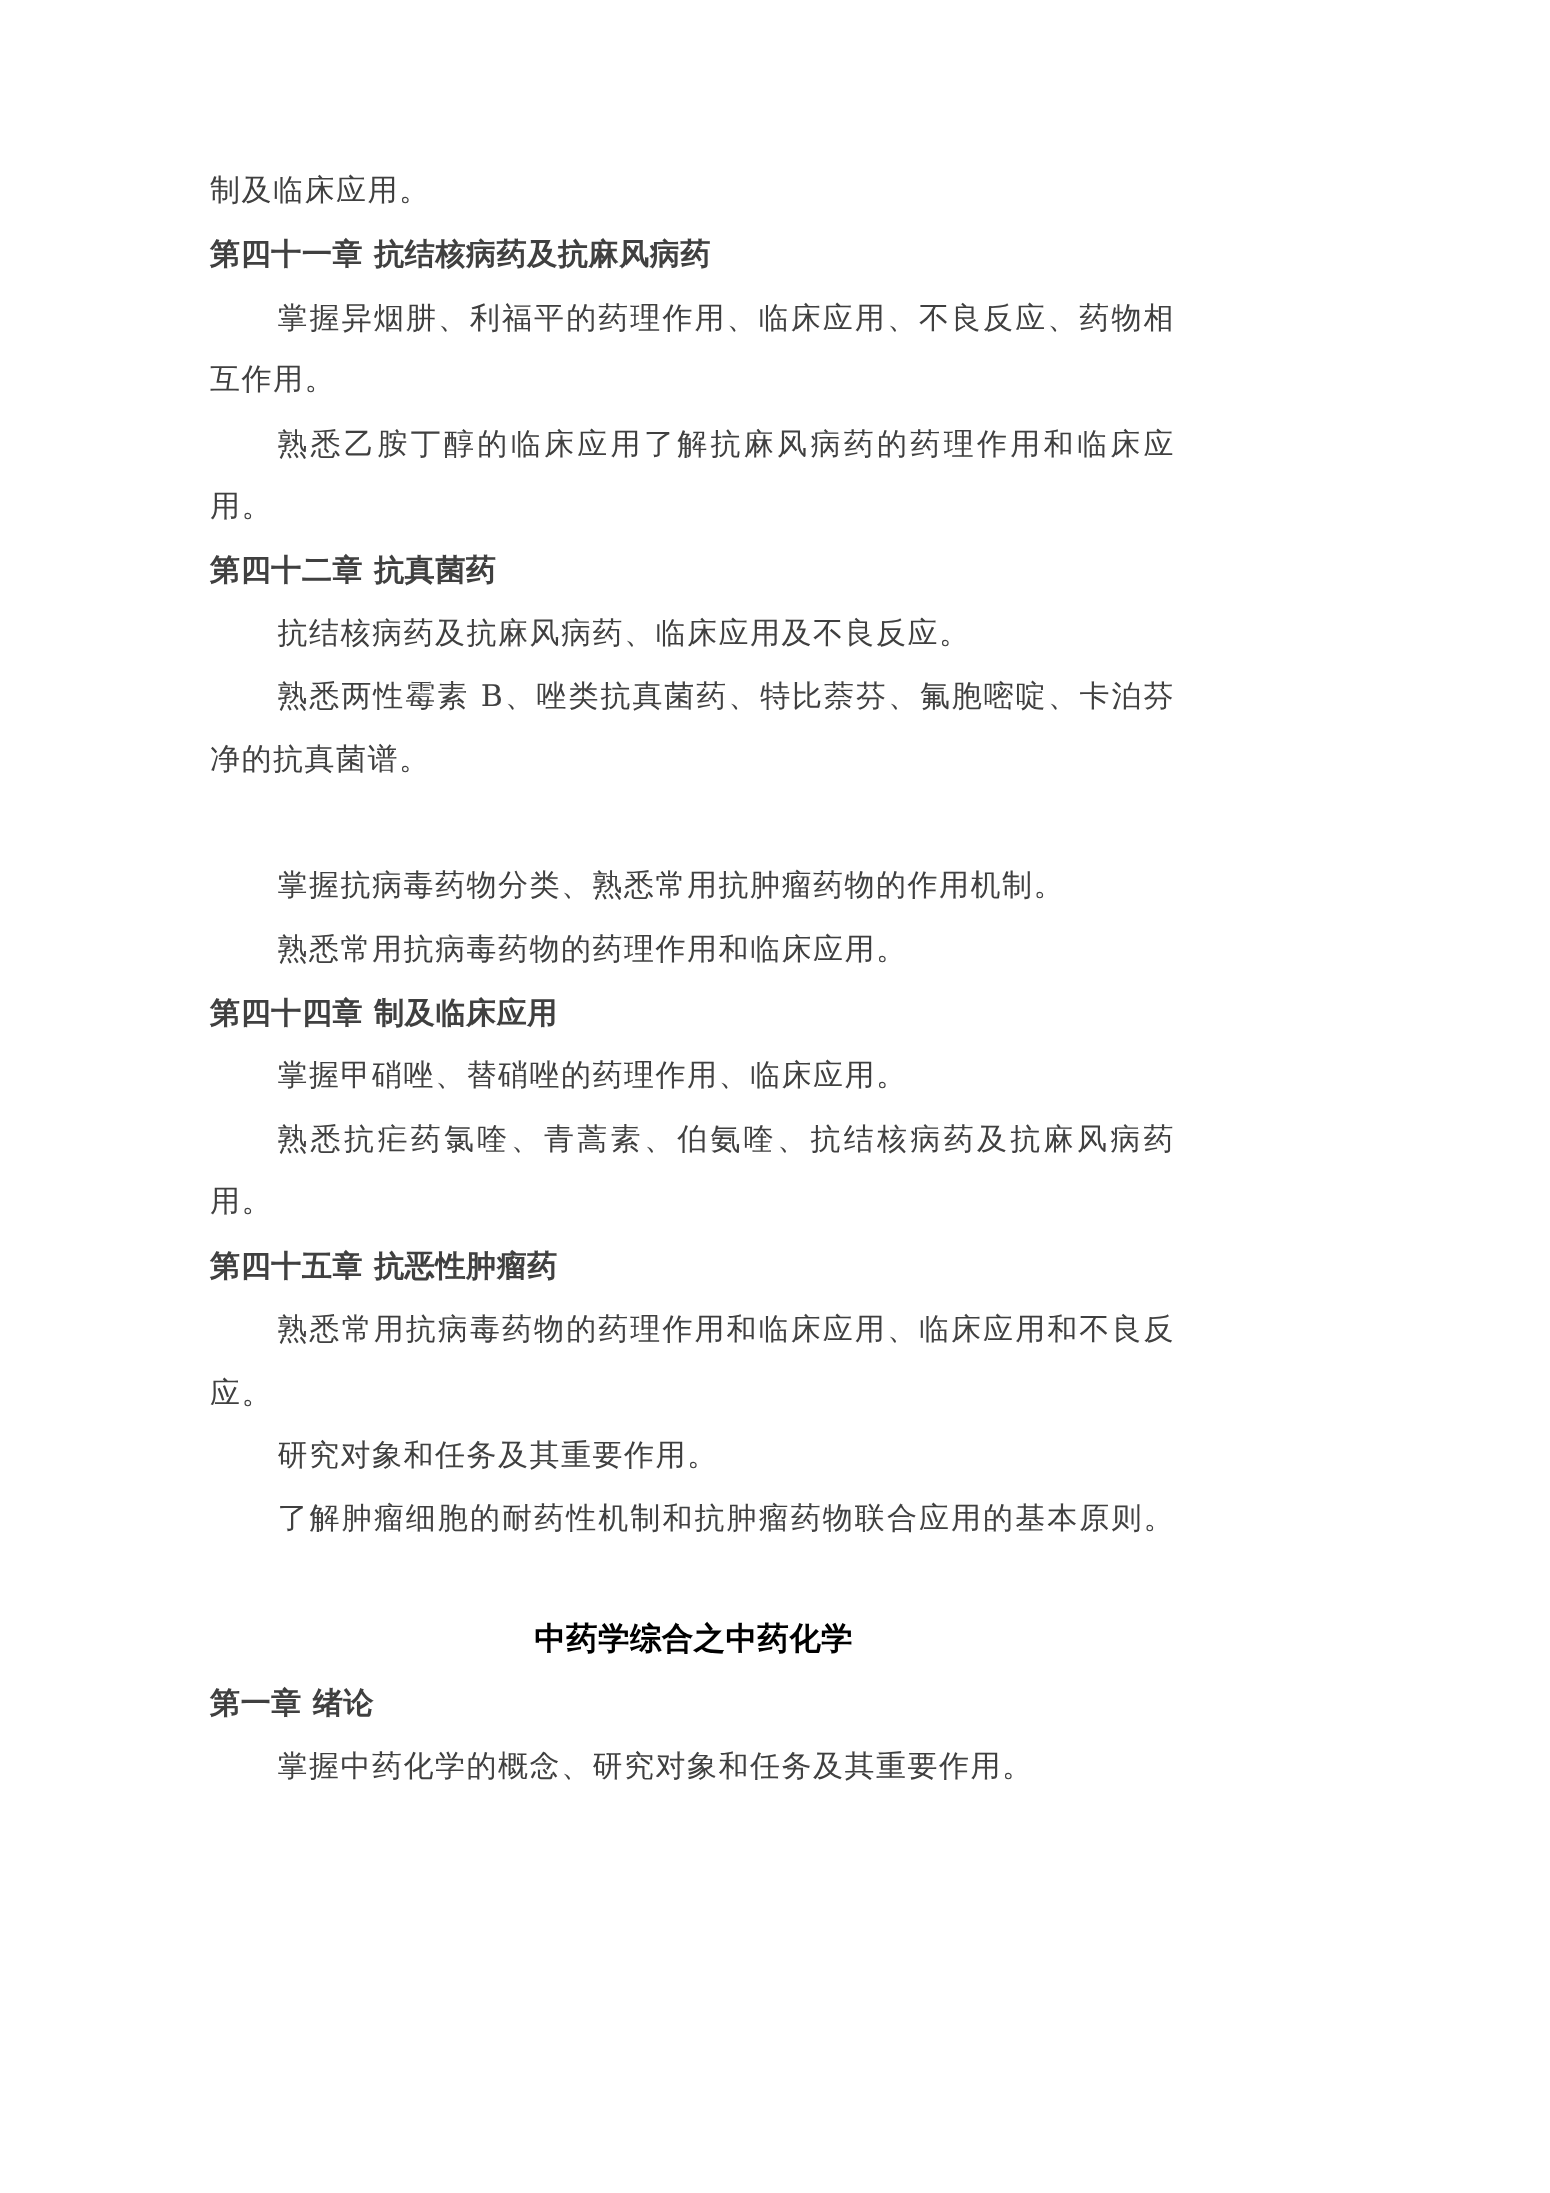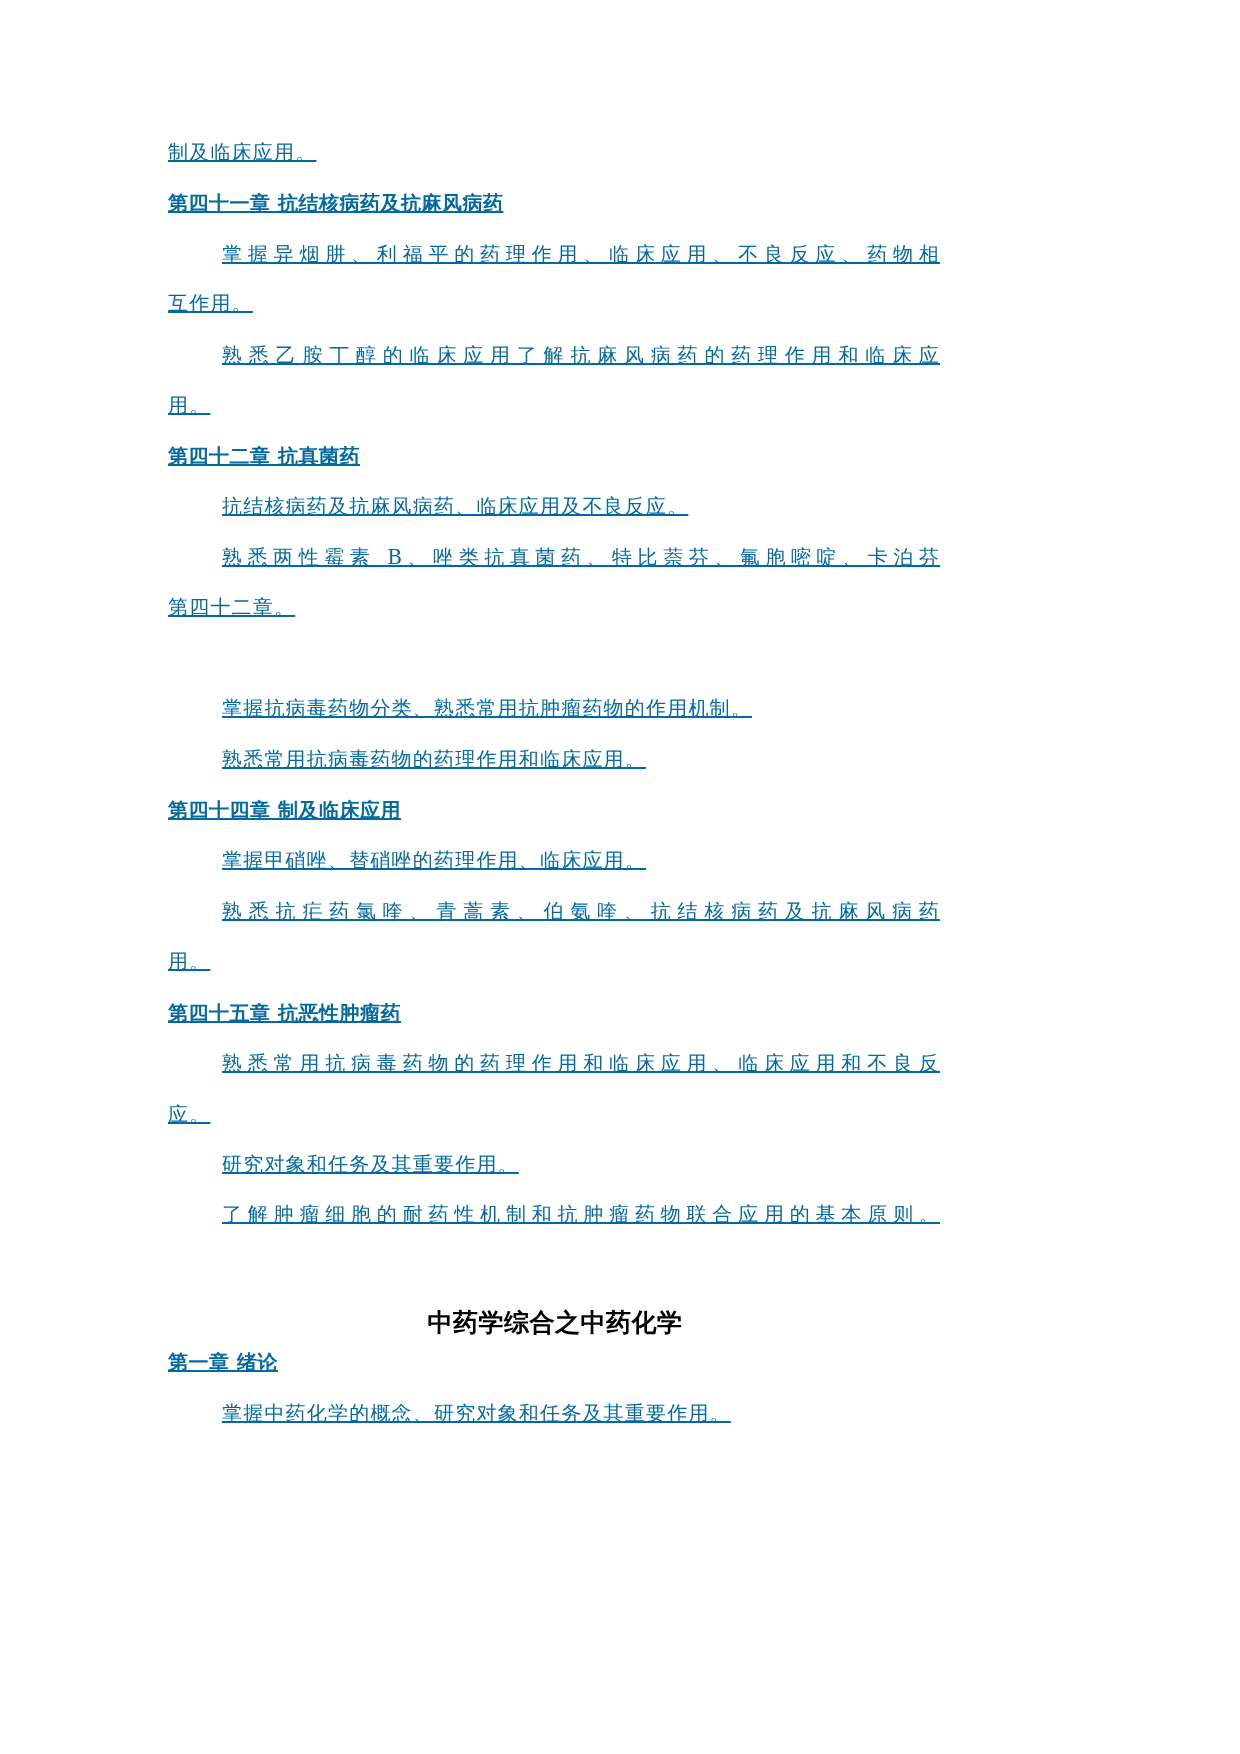--- a/index.html
+++ b/index.html
@@ -3,64 +3,62 @@
 <meta charset="utf-8">
 <style>
   html, body { margin: 0; padding: 0; background: #ffffff; }
   body { width: 1240px; height: 1754px; position: relative; overflow: hidden; }
   .page { position: absolute; left: 0; top: 0; width: 1240px; height: 1754px; background: #fff; }
   .line {
     position: absolute;
     left: 168px;
     width: 772px;
     font-family: "DejaVu Serif", "Liberation Serif", serif;
-    font-size: 20px;
+    font-size: 24px;
     line-height: 30px;
-    color: #0369a1;
+    color: #404040;
     white-space: nowrap;
     letter-spacing: 1.2px;
-    text-decoration: underline;
   }
   .indent { left: 222px; width: 718px; }
   .justify { text-align: justify; text-align-last: justify; }
   .heading {
     font-family: "DejaVu Sans", "Liberation Sans", sans-serif;
     font-weight: bold;
     letter-spacing: 0.5px;
   }
   .center-title {
     position: absolute;
     left: 0; width: 1110px;
     text-align: center;
     font-family: "DejaVu Sans", "Liberation Sans", sans-serif;
     font-weight: bold;
     font-size: 25px;
     line-height: 30px;
     color: #000;
     letter-spacing: 0.5px;
-    margin-top: 12px;
   }
 </style>
 </head>
 <body>
 
 <div class="page">
 
   <div class="line" style="top:137px">制及临床应用。</div>
 
   <div class="line heading" style="top:188px">第四十一章  抗结核病药及抗麻风病药</div>
   <div class="line indent justify" style="top:239px">掌握异烟肼、利福平的药理作用、临床应用、不良反应、药物相</div>
   <div class="line" style="top:288px">互作用。</div>
   <div class="line indent justify" style="top:340px">熟悉乙胺丁醇的临床应用了解抗麻风病药的药理作用和临床应</div>
   <div class="line" style="top:390px">用。</div>
 
   <div class="line heading" style="top:441px">第四十二章  抗真菌药</div>
   <div class="line indent" style="top:491px">抗结核病药及抗麻风病药、临床应用及不良反应。</div>
   <div class="line indent justify" style="top:542px">熟悉两性霉素 B、唑类抗真菌药、特比萘芬、氟胞嘧啶、卡泊芬</div>
-  <div class="line" style="top:592px">第四十二章。</div>
+  <div class="line" style="top:592px">净的抗真菌谱。</div>
 
   <div class="line indent" style="top:693px">掌握抗病毒药物分类、熟悉常用抗肿瘤药物的作用机制。</div>
   <div class="line indent" style="top:744px">熟悉常用抗病毒药物的药理作用和临床应用。</div>
 
   <div class="line heading" style="top:795px">第四十四章  制及临床应用</div>
   <div class="line indent" style="top:845px">掌握甲硝唑、替硝唑的药理作用、临床应用。</div>
   <div class="line indent justify" style="top:896px">熟悉抗疟药氯喹、青蒿素、伯氨喹、抗结核病药及抗麻风病药</div>
   <div class="line" style="top:946px">用。</div>
 
   <div class="line heading" style="top:998px">第四十五章  抗恶性肿瘤药</div>

